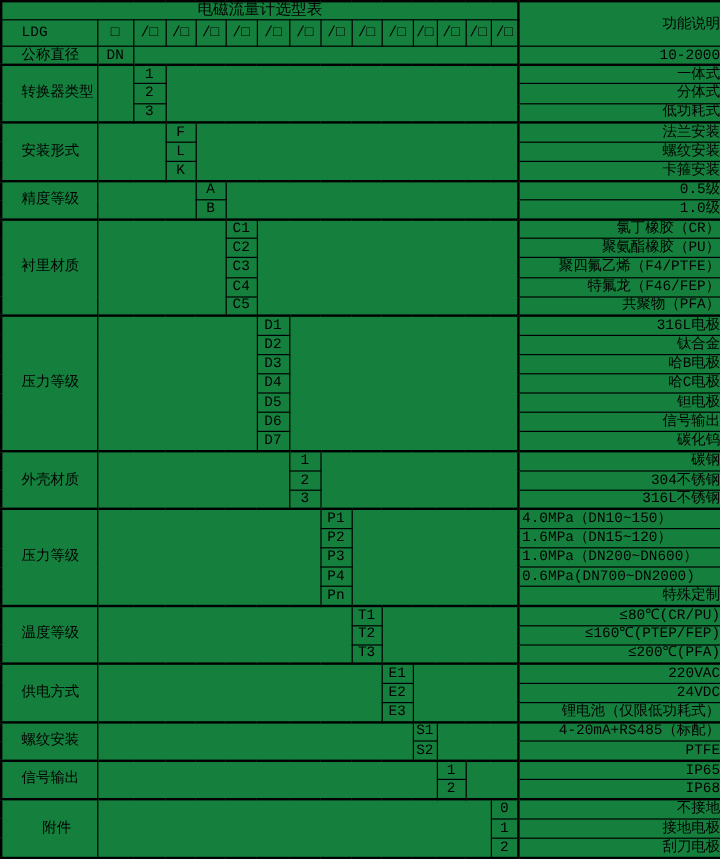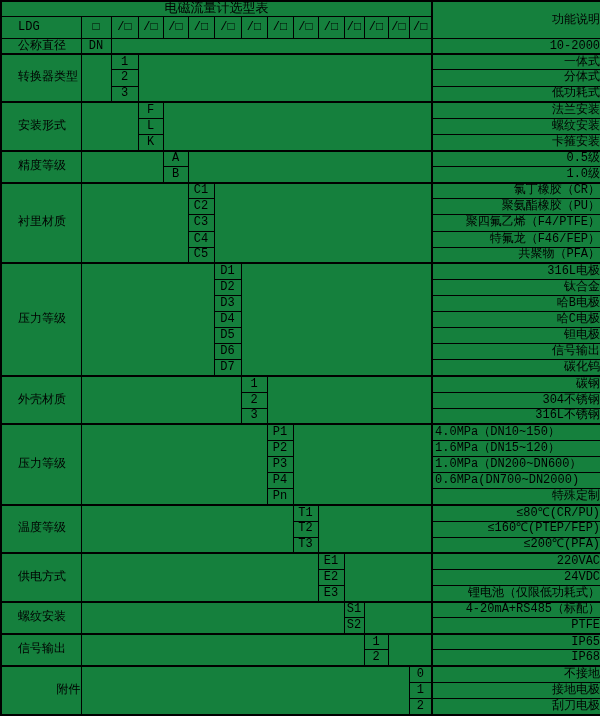--- a/index.html
+++ b/index.html
@@ -12,21 +12,21 @@
     width:600px;height:716px;table-layout:fixed;border-collapse:collapse;
     border:2px solid #000;
   }
   td{
     border:1px solid #000;padding:0;margin:0;overflow:hidden;
     white-space:nowrap;font-size:12px;line-height:1.1;vertical-align:middle;
   }
   td.title{text-align:center;font-size:13px;}
   td.fn{text-align:center;font-size:13px;}
   td.lbl{text-align:left;padding-left:16px;font-size:12px;}
-  td.lbl.center{text-align:right;padding-left:12px;}
+  td.lbl.center{text-align:center;padding-left:12px;}
   td.code{text-align:center;font-size:12px;}
   td.blank{border-color:#000;}
   td.desc{text-align:right;border-left-width:2px;font-size:12px;}
   td.desc.left{text-align:left;padding-left:2px;}
   td.grp{border-top-width:2px;}
   tr.r-title{height:15px;}
   tr.r-ldg{height:22px;}
   tr.r-dn{height:15px;}
   tr.r-data{height:16.1px;}
 </style>

